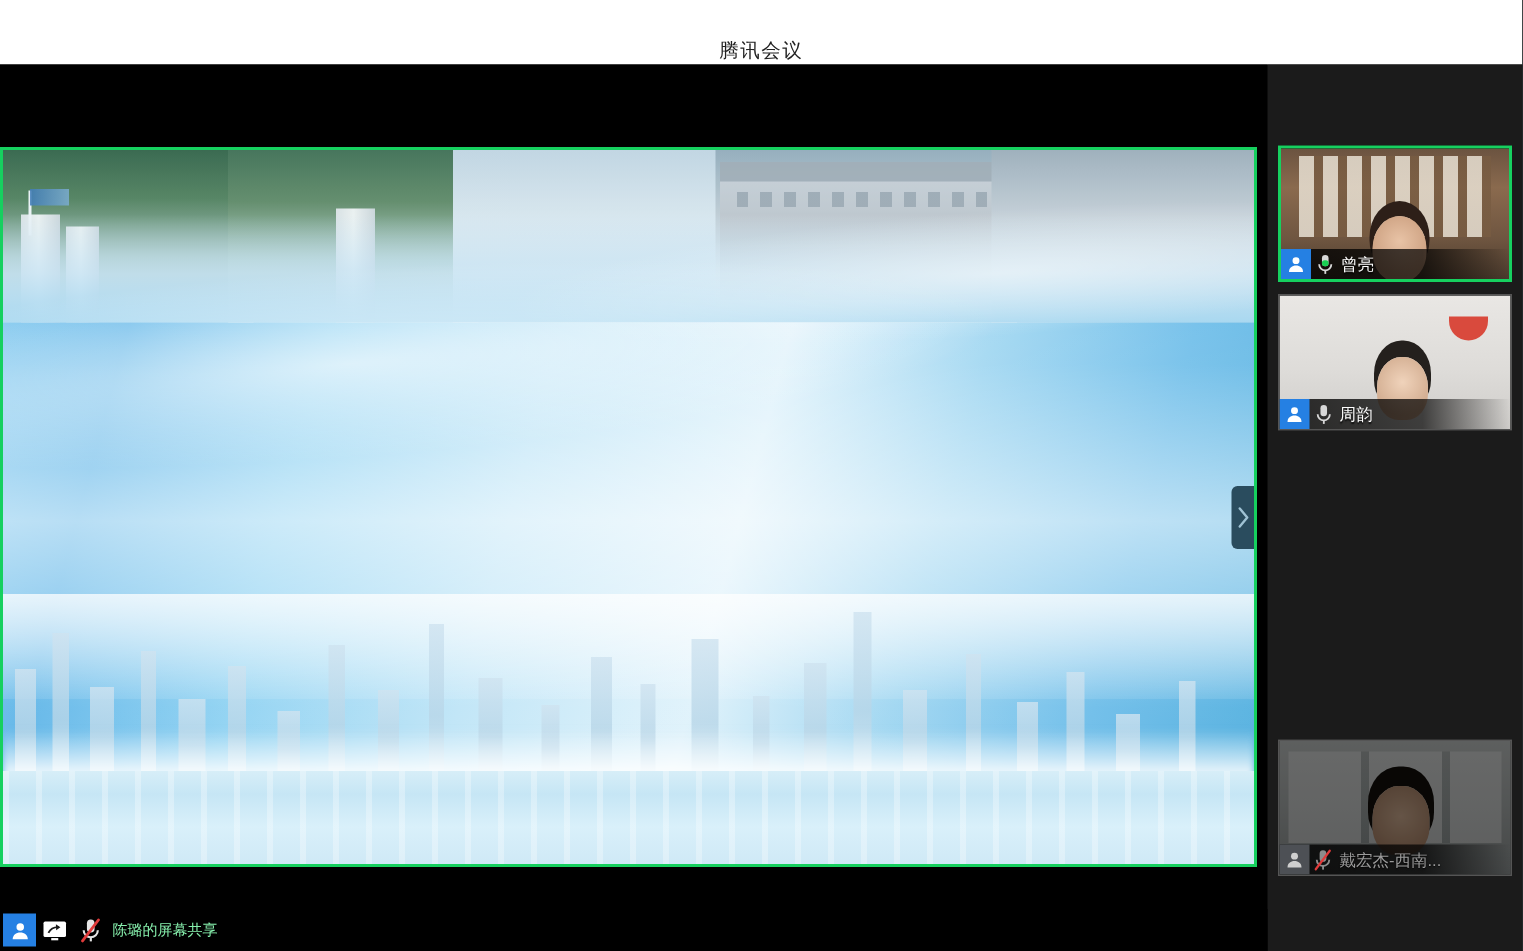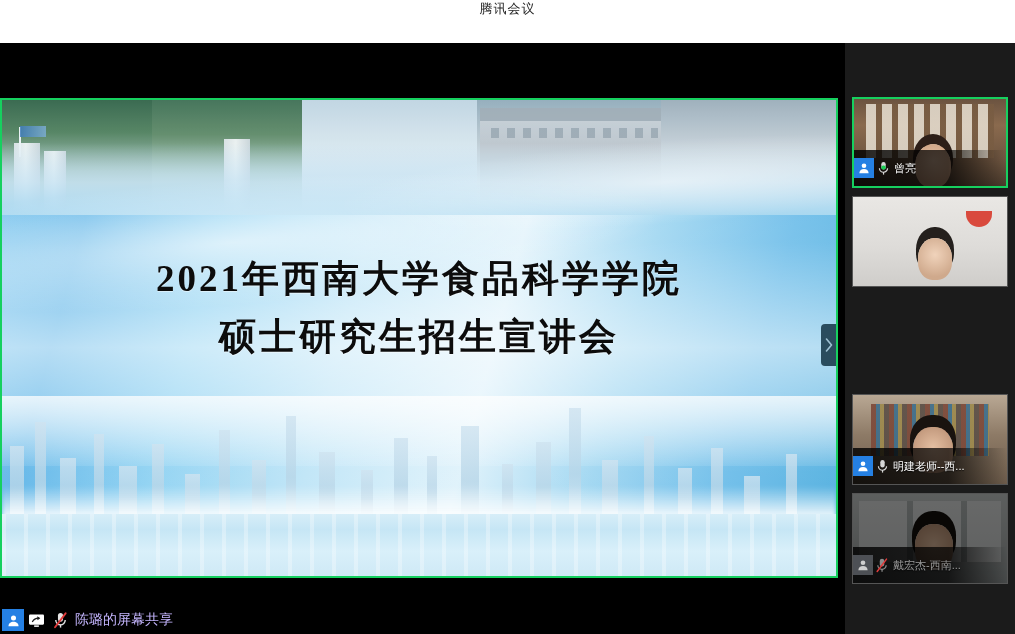--- a/index.html
+++ b/index.html
@@ -14,21 +14,21 @@
     width: 1015px; height: 634px;
     background: #000;
     overflow: hidden;
   }
 
   
   .titlebar {
     position: absolute; left: 0; top: 0;
     width: 1015px; height: 43px;
     background: #ffffff;
-    display: flex; align-items: flex-start; justify-content: center;
+    display: flex; align-items: flex-end; justify-content: center;
   }
   .titlebar-text {
     font-size: 13px; color: #222; letter-spacing: 1px;
   }
 
   
   .share-region {
     position: absolute; left: 0; top: 43px;
     width: 845px; height: 563px;
     background: #000;
@@ -289,21 +289,21 @@
     background: radial-gradient(circle at 50% 44%, #e0bb9d, #b98f71 76%);
     box-shadow: 0 -10px 0 3px #15110d;
   }
   .tile .video-dim {
     position: absolute; inset: 0;
     background: rgba(0,0,0,0.55);
   }
 
   .namebar {
     position: absolute; left: 0; bottom: 0;
-    height: 36px; width: 100%;
+    height: 20px; width: 100%;
     display: flex; align-items: center;
     background: linear-gradient(to right, rgba(0,0,0,0.82) 0%, rgba(0,0,0,0.7) 62%, rgba(0,0,0,0) 100%);
   }
   .avatar-box {
     width: 20px; height: 20px;
     background: #2580e3;
     display: flex; align-items: center; justify-content: center;
     flex: 0 0 auto;
   }
   .avatar-box.muted { background: #4d5055; }
@@ -324,21 +324,21 @@
   .bottombar {
     position: absolute; left: 0; bottom: 0;
     width: 845px; height: 28px;
     background: #000;
     display: flex; align-items: center;
   }
   .bottombar .avatar-box { width: 22px; height: 22px; margin-left: 2px; }
   .bottombar .share-ic { width: 24px; height: 22px; display:flex; align-items:center; justify-content:center; }
   .bottombar .mic { width: 24px; height: 22px; }
   .bottombar .label {
-    font-size: 14px; color: #c4b5fd; padding-left: 3px; white-space: nowrap;
+    font-size: 10px; color: #86efac; padding-left: 3px; white-space: nowrap;
   }
 </style>
 </head>
 <body>
 
 <div id="app">
 
   <div class="titlebar">
     <span class="titlebar-text">腾讯会议</span>
   </div>
@@ -395,24 +395,20 @@
             <span style="left:77%; width:10px; height:82px;"></span>
             <span style="left:81%; width:14px; height:50px;"></span>
             <span style="left:85%; width:12px; height:70px;"></span>
             <span style="left:89%; width:16px; height:42px;"></span>
             <span style="left:94%; width:11px; height:64px;"></span>
           </div>
           <div class="skyline-glow"></div>
           <div class="water"></div>
         </div>
 
-        <div class="slide-title">
-          <div>2021年西南大学食品科学学院</div>
-          <div>硕士研究生招生宣讲会</div>
-        </div>
 
         <div class="slide-sub">
         </div>
       </div>
 
       <div class="collapse-tab">
         <svg width="8" height="14" viewBox="0 0 8 14">
           <path d="M1.5 1 L6.5 7 L1.5 13" fill="none" stroke="#9fc2d4" stroke-width="1.6" stroke-linecap="round" stroke-linejoin="round"></path>
         </svg>
       </div>
@@ -437,42 +433,39 @@
             <path d="M3 8.6a5 5 0 0 0 10 0" fill="none" stroke="#d7d7d7" stroke-width="1.5"></path>
             <rect x="7.3" y="13.3" width="1.5" height="3.2" fill="#d7d7d7"></rect>
           </svg>
         </div>
         <span class="name-text">曾亮</span>
       </div>
     </div>
 
     <div class="tile" style="top:153px;">
       <div class="video v2"></div>
-    </div>
-
-
-    <div class="tile" style="top:351px;">
-      <div class="video v4"></div>
       <div class="namebar">
         <div class="avatar-box">
           <svg width="12" height="12" viewBox="0 0 16 16">
               <circle cx="8" cy="5" r="3.1" fill="#fff"></circle>
               <path d="M1.8 15c0-3.6 2.8-5.6 6.2-5.6s6.2 2 6.2 5.6z" fill="#fff"></path>
             </svg>
         </div>
         <div class="mic">
           <svg width="13" height="15" viewBox="0 0 16 18">
             <rect x="5.3" y="1" width="5.4" height="9.2" rx="2.7" fill="#d7d7d7"></rect>
             <path d="M3 8.6a5 5 0 0 0 10 0" fill="none" stroke="#d7d7d7" stroke-width="1.5"></path>
             <rect x="7.3" y="13.3" width="1.5" height="3.2" fill="#d7d7d7"></rect>
           </svg>
         </div>
-        <span class="name-text">明建老师--西...</span>
+        <span class="name-text">周韵</span>
       </div>
     </div>
+
+
 
     <div class="tile" style="top:450px;">
       <div class="video v5"></div>
       <div class="video-dim"></div>
       <div class="namebar">
         <div class="avatar-box muted">
           <svg width="12" height="12" viewBox="0 0 16 16">
               <circle cx="8" cy="5" r="3.1" fill="#cfcfcf"></circle>
               <path d="M1.8 15c0-3.6 2.8-5.6 6.2-5.6s6.2 2 6.2 5.6z" fill="#cfcfcf"></path>
             </svg>

